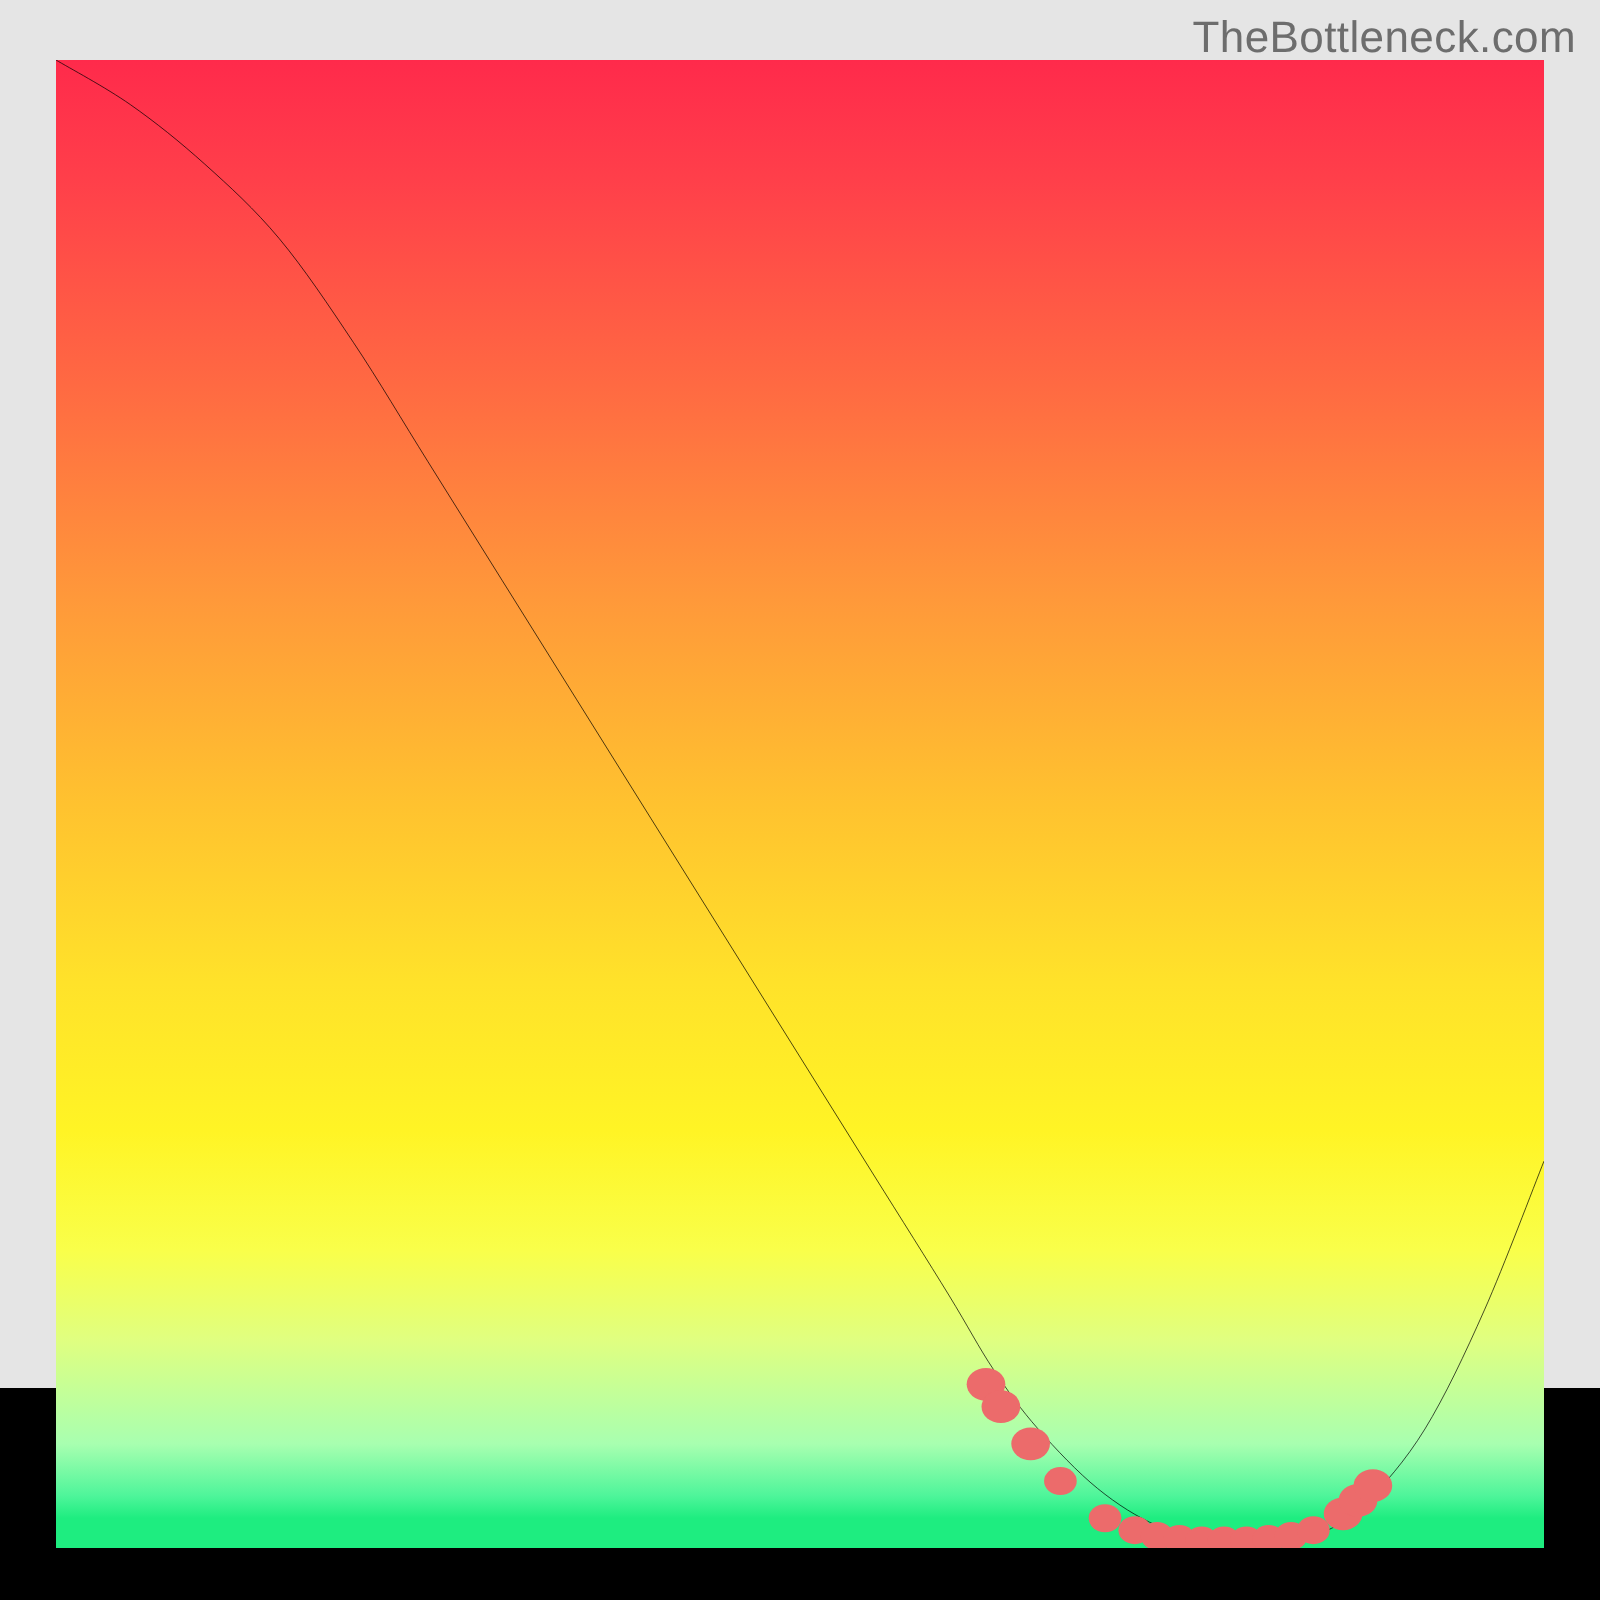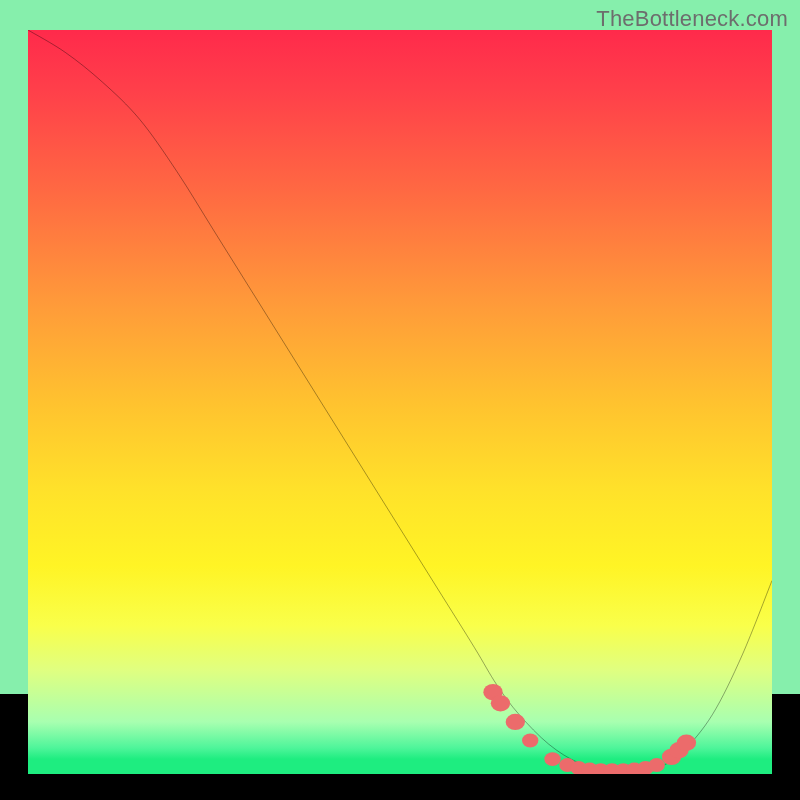--- a/index.html
+++ b/index.html
@@ -10,21 +10,21 @@
     background: #000;
     overflow: hidden;
     font-family: Arial, Helvetica, sans-serif;
   }
   .frame {
     position: absolute;
     top: 0;
     left: 0;
     width: 800px;
     height: 694px;
-    background: #86efac;
+    background: #e5e5e5;
   }
   .watermark {
     position: absolute;
     top: 6px;
     right: 12px;
     color: #6d6d6d;
     font-size: 22px;
     font-weight: 400;
     letter-spacing: 0.2px;
     z-index: 30;

